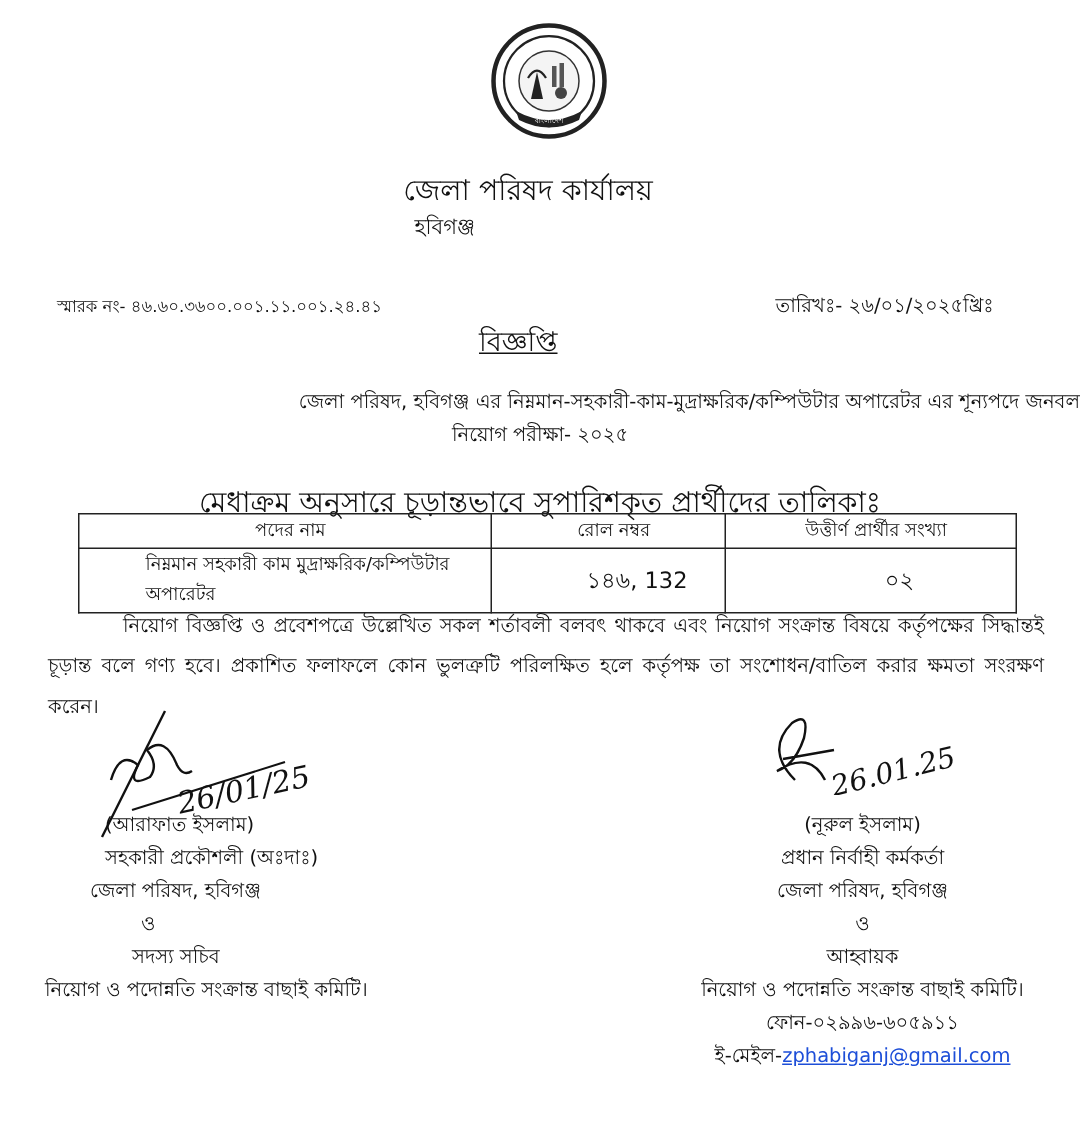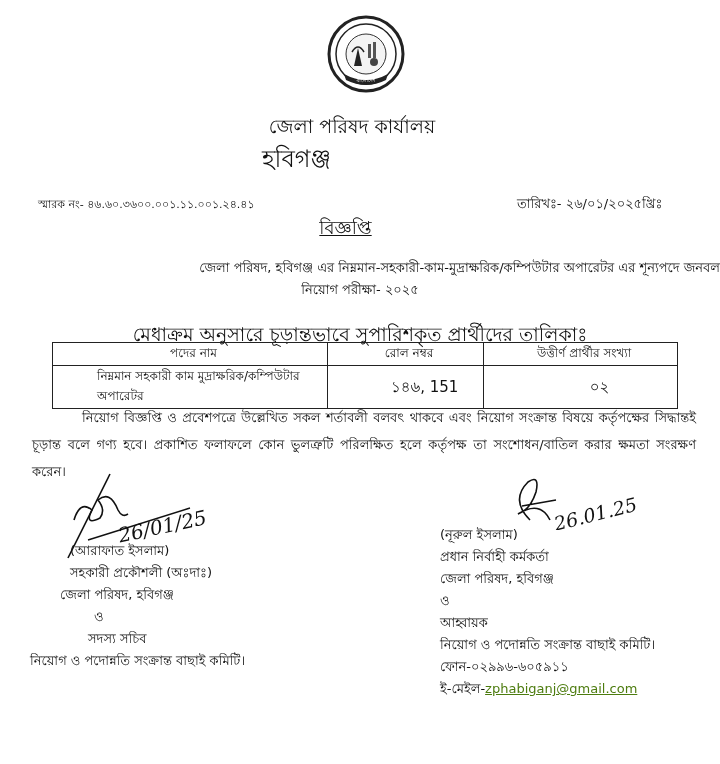--- a/index.html
+++ b/index.html
@@ -7,21 +7,21 @@
     width: 720px; height: 764px; position: relative; overflow: hidden;
     font-family: "DejaVu Sans", "Liberation Sans", sans-serif;
     color: #111111;
   }
   .abs { position: absolute; }
   .center { text-align: center; }
   .logo {
     left: 326px; top: 14px; width: 80px; height: 80px;
   }
   .office-title { left: 0; width: 704px; top: 112px; font-size: 19px; }
-  .office-sub { left: 0; width: 593px; top: 140px; font-size: 24px; }
+  .office-sub { left: 0; width: 593px; top: 140px; font-size: 14px; }
   .memo { left: 38px; top: 196px; font-size: 11px; }
   .date { left: 517px; top: 194px; font-size: 13px; }
   .notice-title { left: 0; width: 691px; top: 214px; font-size: 18px; }
   .notice-title span { text-decoration: underline; }
   .subject1 { left: 0; width: 720px; top: 258px; font-size: 13px; text-align: right; }
   .subject2 { left: 0; width: 720px; top: 280px; font-size: 13px; }
   .list-caption { left: 0; width: 720px; top: 320px; font-size: 19px; }
   table.result {
     position: absolute; left: 52px; top: 342px; width: 626px;
     border-collapse: collapse; font-size: 12px;
@@ -32,23 +32,23 @@
   table.result th { text-align: center; height: 16px; padding-left: 13px; }
   table.result td { height: 22px; padding-left: 44px; }
   table.result td.c { text-align: center; font-size: 15px; }
   .para {
     left: 32px; top: 404px; width: 664px; font-size: 13px; line-height: 27px;
     text-indent: 50px; text-align: justify;
   }
   .sig-block { font-size: 13px; line-height: 22px; }
   .sig-left { left: 30px; top: 540px; width: 220px; }
   .sig-left .line { white-space: nowrap; }
-  .sig-right { left: 440px; top: 524px; width: 270px; text-align: left; }
+  .sig-right { left: 440px; top: 540px; width: 270px; text-align: center; }
   .sig-right .line { white-space: nowrap; }
-  .email-link { color: #4d7c0f; text-decoration: underline; }
+  .email-link { color: #1d4ed8; text-decoration: underline; }
   .sig-img { position: absolute; }
 </style>
 </head>
 <body>
 
 <div class="abs logo">
   <svg width="80" height="80" viewBox="0 0 80 80">
     <circle cx="40" cy="40" r="37" fill="none" stroke="#222" stroke-width="3"></circle>
     <circle cx="40" cy="40" r="30" fill="none" stroke="#222" stroke-width="1.5"></circle>
     <circle cx="40" cy="40" r="20" fill="#f4f4f4" stroke="#333" stroke-width="1"></circle>
@@ -79,21 +79,21 @@
   <thead>
     <tr>
       <th style="width:44%">পদের নাম</th>
       <th style="width:25%">রোল নম্বর</th>
       <th style="width:31%">উত্তীর্ণ প্রার্থীর সংখ্যা</th>
     </tr>
   </thead>
   <tbody>
     <tr>
       <td>নিম্নমান সহকারী কাম মুদ্রাক্ষরিক/কম্পিউটার অপারেটর</td>
-      <td class="c">১৪৬, 151</td>
+      <td class="c">১৪৬, 132</td>
       <td class="c">০২</td>
     </tr>
   </tbody>
 </table>
 
 <div class="abs para">নিয়োগ বিজ্ঞপ্তি ও প্রবেশপত্রে উল্লেখিত সকল শর্তাবলী বলবৎ থাকবে এবং নিয়োগ সংক্রান্ত বিষয়ে কর্তৃপক্ষের সিদ্ধান্তই চূড়ান্ত বলে গণ্য হবে। প্রকাশিত ফলাফলে কোন ভুলত্রুটি পরিলক্ষিত হলে কর্তৃপক্ষ তা সংশোধন/বাতিল করার ক্ষমতা সংরক্ষণ করেন।</div>
 
 <div class="sig-img" style="left:40px; top:470px;">
   <svg width="170" height="90" viewBox="0 0 170 90">
     <path d="M28 88 L70 4" stroke="#111" stroke-width="1.6" fill="none"></path>

